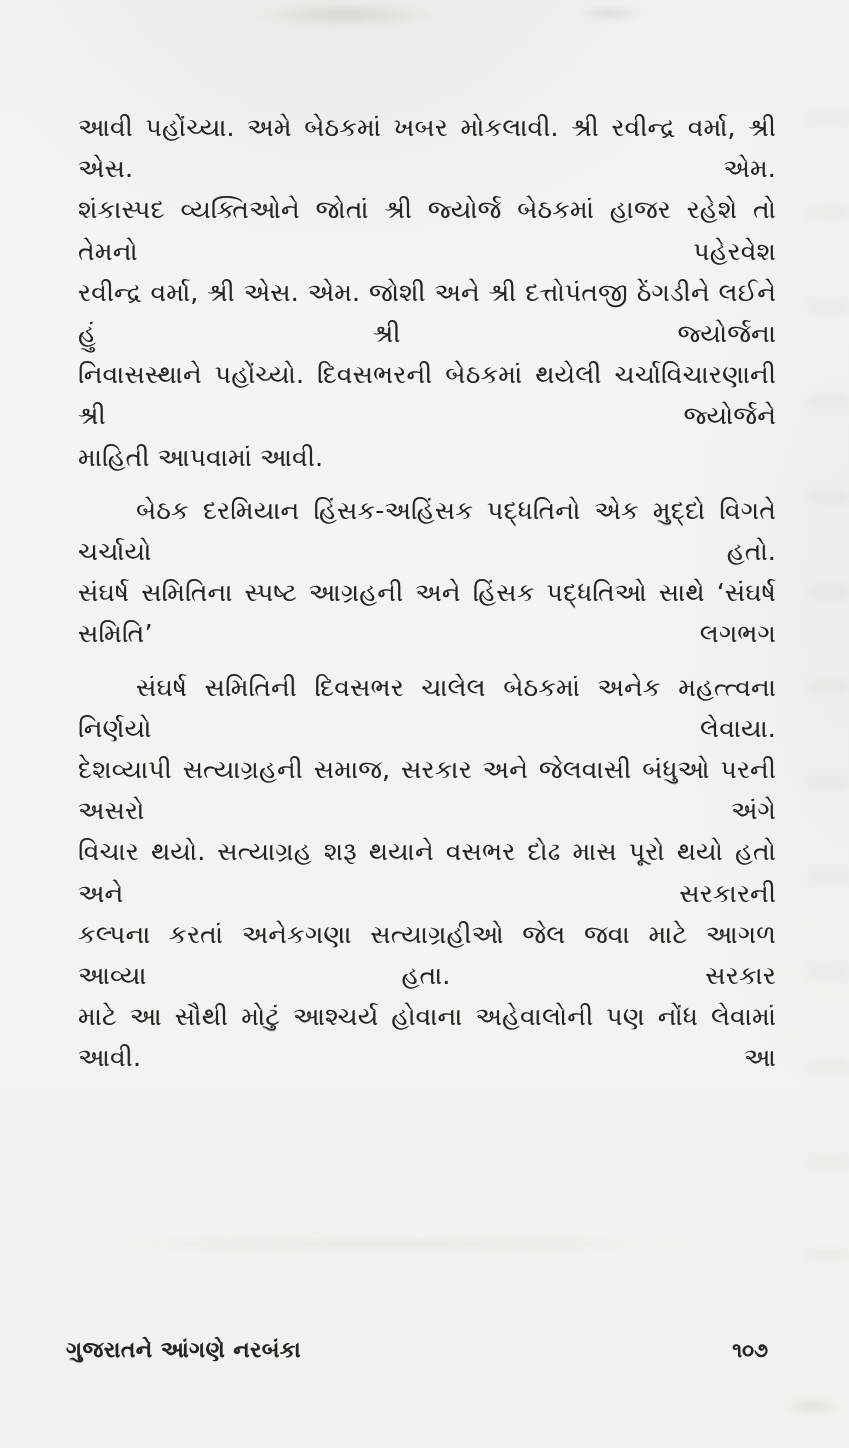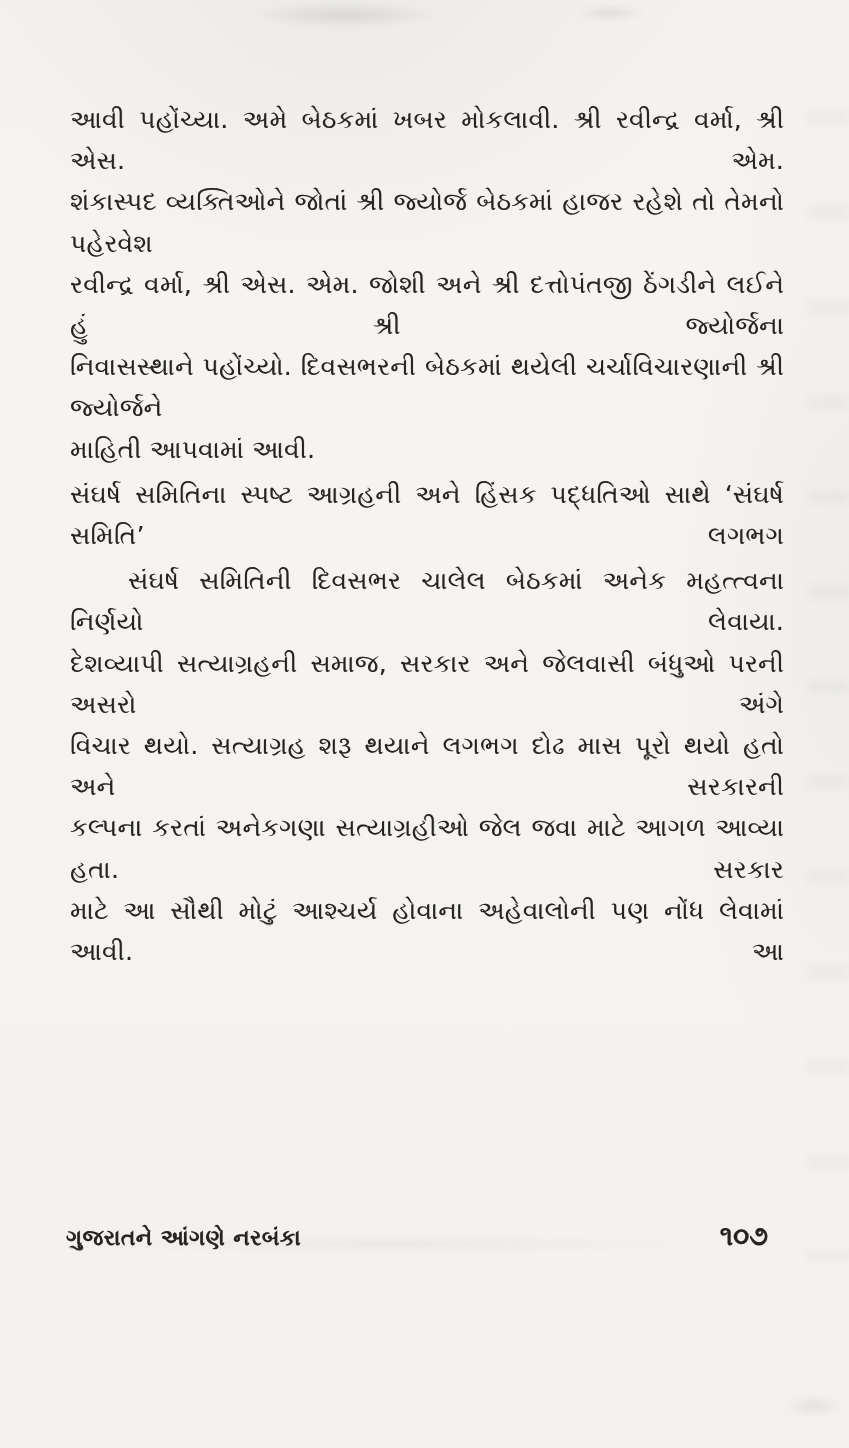--- a/index.html
+++ b/index.html
@@ -21,48 +21,48 @@
       linear-gradient(180deg, #f2f1ee 0%, #f5f4f1 18%, #f4f3f0 60%, #f2f1ed 100%);
     overflow:hidden;
     color:var(--ink);
   }
   .text-block{
     position:absolute;
     left:66px;
     width:722px;
     top:95px;
   }
-  .para{margin:4px;}
+  .para{margin:12px;}
   .line{
     font-size:25px;
     line-height:41.2px;
     letter-spacing:0.2px;
     text-align:justify;
     text-shadow:0.3px 0.4px 0.6px rgba(45,42,38,0.38);
     white-space:normal;
   }
   .line.just{ text-align-last:justify; }
   .line.indent{ text-indent:58px; }
   .footer{
     position:absolute;
     left:66px;
     width:722px;
-    top:1220px;
+    top:1337px;
     display:flex;
     justify-content:space-between;
     align-items:baseline;
   }
   .book-title{
     font-size:22px;
     font-weight:bold;
     letter-spacing:0.4px;
     text-shadow:0.3px 0.4px 0.6px rgba(45,42,38,0.35);
   }
   .page-number{
-    font-size:27px;
+    font-size:20px;
     font-weight:bold;
     padding-right:20px;
     text-shadow:0.3px 0.4px 0.6px rgba(45,42,38,0.35);
   }
   
   .artifact{
     position:absolute;
     pointer-events:none;
     filter:blur(2px);
     opacity:0.55;
@@ -92,26 +92,27 @@
 
   <main class="text-block" id="paragraphs">
       <div class="para">
         <div class="line just">આવી પહોંચ્યા. અમે બેઠકમાં ખબર મોકલાવી. શ્રી રવીન્દ્ર વર્મા, શ્રી એસ. એમ.</div>
         <div class="line just">શંકાસ્પદ વ્યક્તિઓને જોતાં શ્રી જ્યોર્જ બેઠકમાં હાજર રહેશે તો તેમનો પહેરવેશ</div>
         <div class="line just">રવીન્દ્ર વર્મા, શ્રી એસ. એમ. જોશી અને શ્રી દત્તોપંતજી ઠેંગડીને લઈને હું શ્રી જ્યોર્જના</div>
         <div class="line just">નિવાસસ્થાને પહોંચ્યો. દિવસભરની બેઠકમાં થયેલી ચર્ચાવિચારણાની શ્રી જ્યોર્જને</div>
         <div class="line">માહિતી આપવામાં આવી.</div>
       </div>
       <div class="para">
+        <div class="line just indent">બેઠક દરમિયાન હિંસક-અહિંસક પદ્ધતિનો એક મુદ્દો વિગતે ચર્ચાયો હતો.</div>
         <div class="line just">સંઘર્ષ સમિતિના સ્પષ્ટ આગ્રહની અને હિંસક પદ્ધતિઓ સાથે ‘સંઘર્ષ સમિતિ’ લગભગ</div>
       </div>
       <div class="para">
         <div class="line just indent">સંઘર્ષ સમિતિની દિવસભર ચાલેલ બેઠકમાં અનેક મહત્ત્વના નિર્ણયો લેવાયા.</div>
         <div class="line just">દેશવ્યાપી સત્યાગ્રહની સમાજ, સરકાર અને જેલવાસી બંધુઓ પરની અસરો અંગે</div>
-        <div class="line just">વિચાર થયો. સત્યાગ્રહ શરૂ થયાને લગભગ દોઢ માસ પૂરો થયો હતો અને સરકારની</div>
+        <div class="line just">વિચાર થયો. સત્યાગ્રહ શરૂ થયાને વસભર દોઢ માસ પૂરો થયો હતો અને સરકારની</div>
         <div class="line just">કલ્પના કરતાં અનેકગણા સત્યાગ્રહીઓ જેલ જવા માટે આગળ આવ્યા હતા. સરકાર</div>
         <div class="line just">માટે આ સૌથી મોટું આશ્ચર્ય હોવાના અહેવાલોની પણ નોંધ લેવામાં આવી. આ</div>
       </div>
     </main>
 
   <footer class="footer">
     <span class="book-title">ગુજરાતને આંગણે નરબંકા</span>
     <span class="page-number">૧૦૭</span>
   </footer>
 </div>

